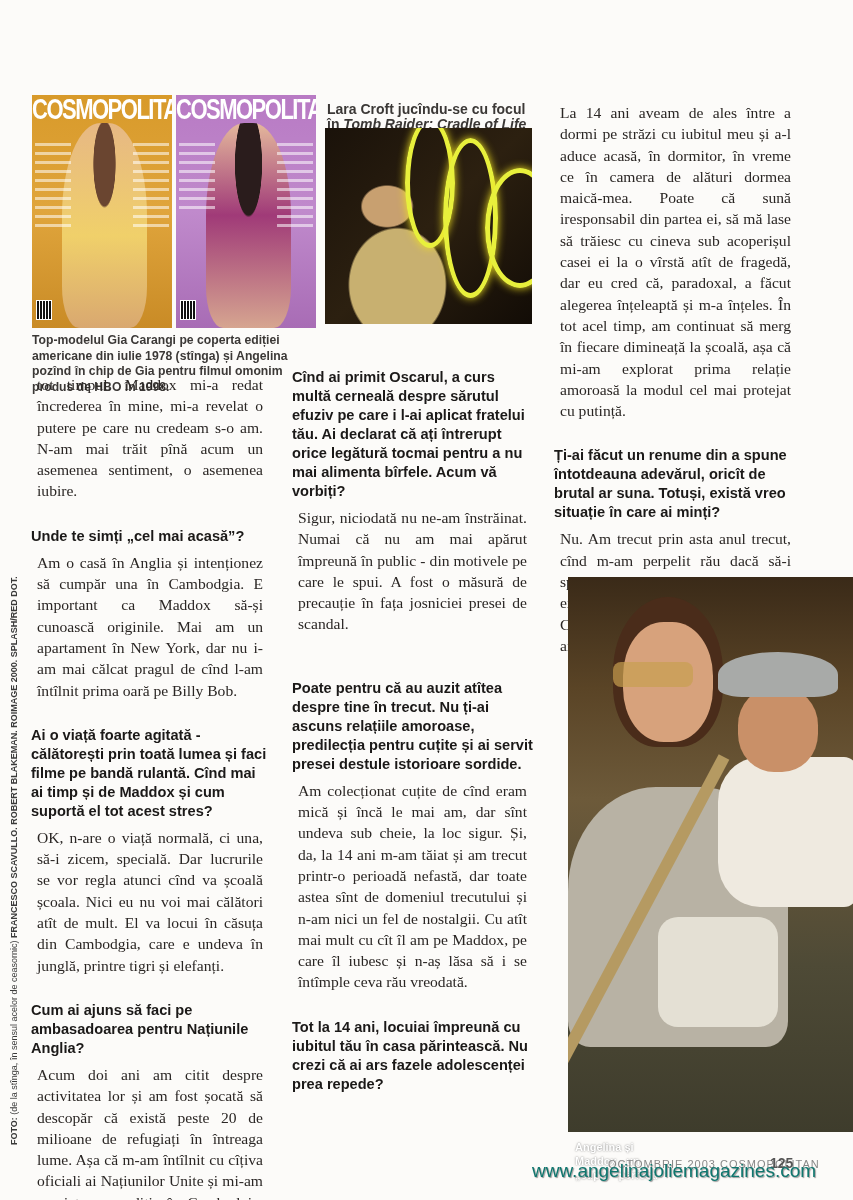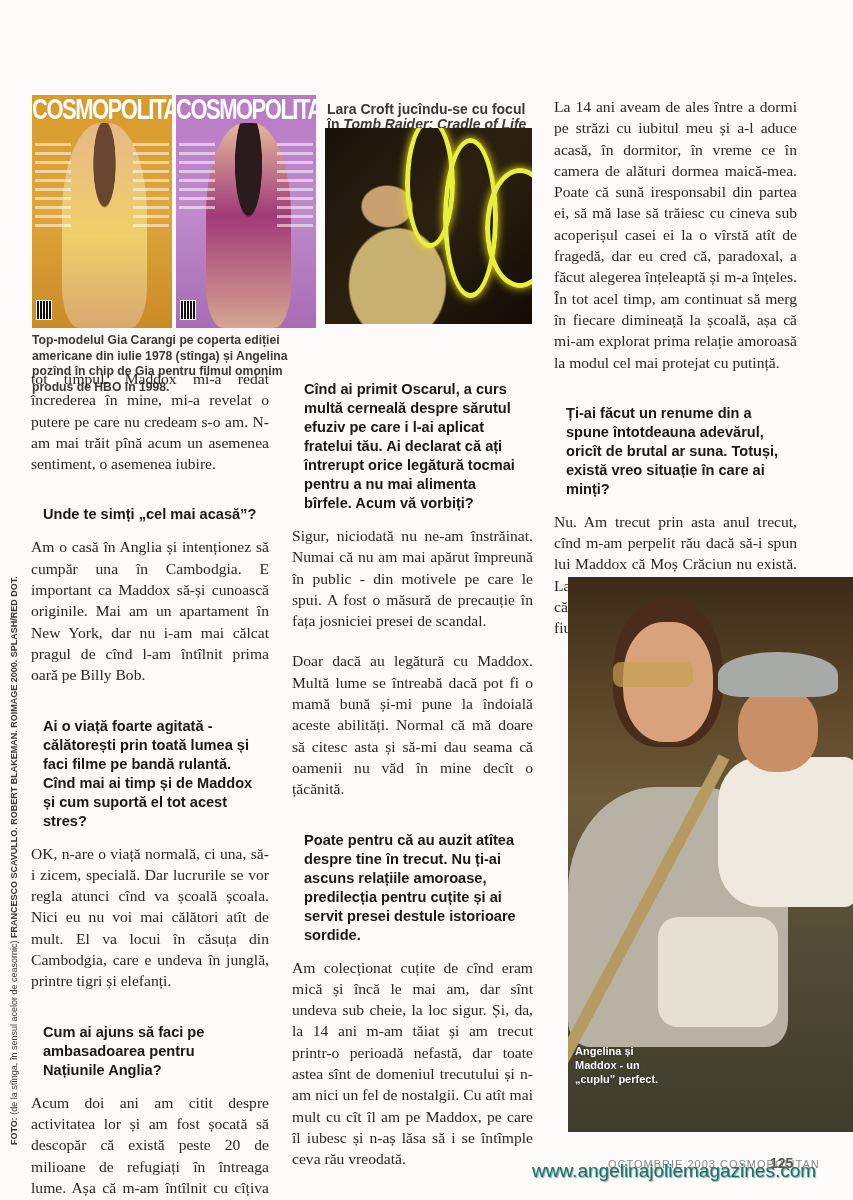--- a/index.html
+++ b/index.html
@@ -40,43 +40,43 @@
   #tomb-photo {
     position: absolute; left: 325px; top: 128px; width: 207px; height: 196px;
     background:
       radial-gradient(ellipse at 30% 40%, #c8a070 0 12%, transparent 13%),
       radial-gradient(ellipse at 35% 80%, #c8b070 0 25%, transparent 26%),
       linear-gradient(135deg,#1a120a 0%, #2c2010 50%, #120c06 100%);
     overflow: hidden;
   }
   #tomb-photo .neon { position: absolute; border: 5px solid #e8f03c; border-radius: 50%; box-shadow: 0 0 8px #f0e020; }
   .col { position: absolute; font-size: 15.6px; line-height: 21.3px; text-align: justify; }
-  .col p { margin: 0; }
+  .col p { margin: 6px; }
   .col h3 {
-    margin: 12px; font-family: "Liberation Sans", sans-serif; font-weight: bold;
+    margin: 0; font-family: "Liberation Sans", sans-serif; font-weight: bold;
     font-size: 14.6px; line-height: 19px; color: #1b1918; text-align: left;
   }
   .gap { height: 19px; }
   .endmark { display: inline-block; width: 9px; height: 9px; background: #1a1a1a; float: right; margin-top: 6px; }
   #col-1 { left: 31px; top: 368px; width: 238px; }
   #col-2 { left: 292px; top: 368px; width: 241px; }
   #col-3 { left: 554px; top: 96px; width: 243px; }
   #credit {
     position: absolute; left: 9px; top: 1145px; transform: rotate(-90deg); transform-origin: 0 0;
     font-family: "Liberation Sans", sans-serif; font-size: 9px; white-space: nowrap; color: #3a3a3a;
     width: 540px;
   }
   #credit b { font-weight: bold; }
   #maddox-photo {
     position: absolute; left: 568px; top: 577px; width: 285px; height: 555px; overflow: hidden;
     background: linear-gradient(180deg,#3a2a18 0%,#5a4426 20%,#6d5a3a 40%,#4e4a36 70%,#3e3c2c 100%);
   }
   #maddox-photo .shape { position: absolute; }
   #photo-caption {
-    position: absolute; left: 575px; top: 1044px; color: #fff;
+    position: absolute; left: 575px; top: 1140px; color: #fff;
     font-family: "Liberation Sans", sans-serif; font-weight: bold; font-size: 11px; line-height: 14px;
     text-shadow: 0 0 2px rgba(0,0,0,0.5);
   }
   #folio {
     position: absolute; left: 608px; top: 1158px; font-family: "Liberation Sans", sans-serif;
     font-size: 11px; color: #888; letter-spacing: 1px;
   }
   #page-num { position: absolute; left: 770px; top: 1155px; font-family: "Liberation Sans", sans-serif; font-size: 14px; font-weight: bold; color: #555; }
   #watermark {
     position: absolute; left: 532px; top: 1160px; font-family: "Liberation Sans", sans-serif;
@@ -162,21 +162,20 @@
     <p><span>OK, n-are o viață normală, ci una, să-i zicem, specială. Dar lucrurile se vor regla atunci cînd va școală școala. Nici eu nu voi mai călători atît de mult. El va locui în căsuța din Cambodgia, care e undeva în junglă, printre tigri și elefanți.</span></p>
     <div class="gap"></div>
     <h3>Cum ai ajuns să faci pe ambasadoarea pentru Națiunile Anglia?</h3>
     <p><span>Acum doi ani am citit despre activitatea lor și am fost șocată să descopăr că există peste 20 de milioane de refugiați în întreaga lume. Așa că m-am întîlnit cu cîțiva oficiali ai Națiunilor Unite și mi-am aranjat o expediție în Cambodgia. Peste tot pe unde am fost am ținut un jurnal, și în Cambodgia, și-n Sierra Leone, Tanzania, și-n alte locuri. Drept urmare, Națiunile Unite mi-au cerut să le reprezint, iar jurnalele mele vor vedea curînd lumina tiparului. Cu ele vreau să atrag atenția lumii asupra acestor oameni năpăstuiți care luptă pentru supraviețuire.</span></p>
   </div>
 
 <div class="col" id="col-2">
     <h3>Cînd ai primit Oscarul, a curs multă cerneală despre sărutul efuziv pe care i l-ai aplicat fratelui tău. Ai declarat că ați întrerupt orice legătură tocmai pentru a nu mai alimenta bîrfele. Acum vă vorbiți?</h3>
     <p><span>Sigur, niciodată nu ne-am înstrăinat. Numai că nu am mai apărut împreună în public - din motivele pe care le spui. A fost o măsură de precauție în fața josniciei presei de scandal.</span></p>
     <div class="gap"></div>
-    <p><span>Doar dacă au legătură cu Maddox. Multă lume se întreabă dacă pot fi o mamă bună și-mi pune la îndoială aceste abilități. Normal că mă doare să citesc asta și să-mi dau seama că oamenii nu văd în mine decît o țăcănită.</span></p>
     <div class="gap"></div>
     <h3>Poate pentru că au auzit atîtea despre tine în trecut. Nu ți-ai ascuns relațiile amoroase, predilecția pentru cuțite și ai servit presei destule istorioare sordide.</h3>
     <p><span>Am colecționat cuțite de cînd eram mică și încă le mai am, dar sînt undeva sub cheie, la loc sigur. Și, da, la 14 ani m-am tăiat și am trecut printr-o perioadă nefastă, dar toate astea sînt de domeniul trecutului și n-am nici un fel de nostalgii. Cu atît mai mult cu cît îl am pe Maddox, pe care îl iubesc și n-aș lăsa să i se întîmple ceva rău vreodată.</span></p>
     <div class="gap"></div>
     <h3>Tot la 14 ani, locuiai împreună cu iubitul tău în casa părintească. Nu crezi că ai ars fazele adolescenței prea repede?</h3>
   </div>
 
 <div class="col" id="col-3">
     <p><span>La 14 ani aveam de ales între a dormi pe străzi cu iubitul meu și a-l aduce acasă, în dormitor, în vreme ce în camera de alături dormea maică-mea. Poate că sună iresponsabil din partea ei, să mă lase să trăiesc cu cineva sub acoperișul casei ei la o vîrstă atît de fragedă, dar eu cred că, paradoxal, a făcut alegerea înțeleaptă și m-a înțeles. În tot acel timp, am continuat să merg în fiecare dimineață la școală, așa că mi-am explorat prima relație amoroasă la modul cel mai protejat cu putință.</span></p>
     <div class="gap"></div>

